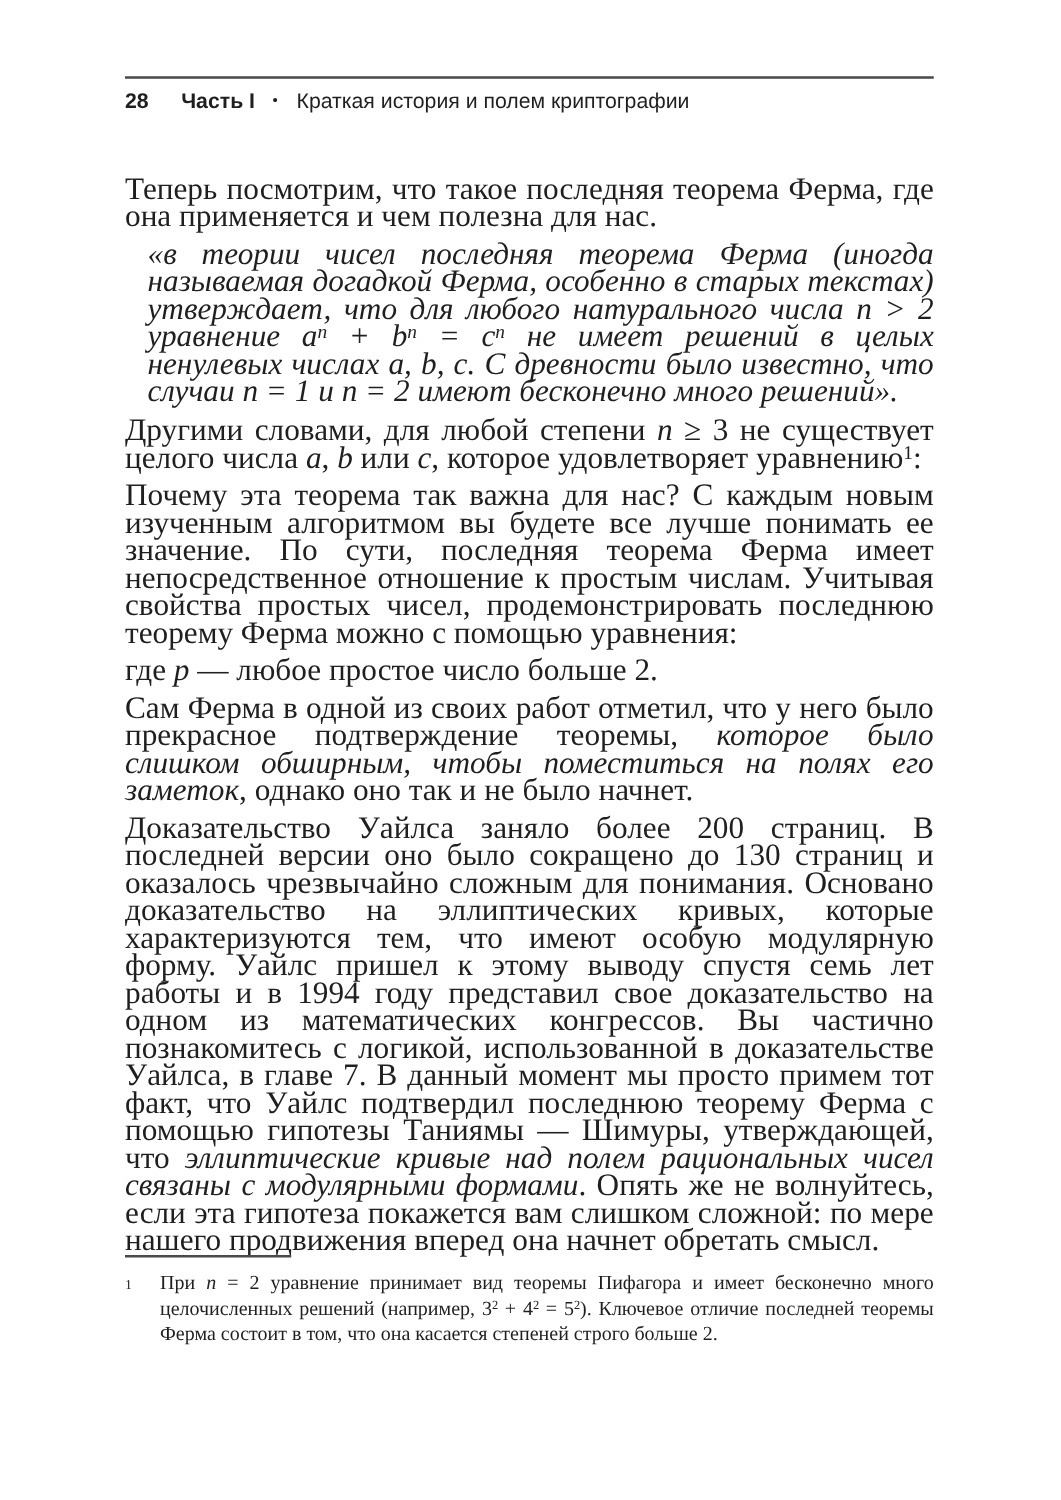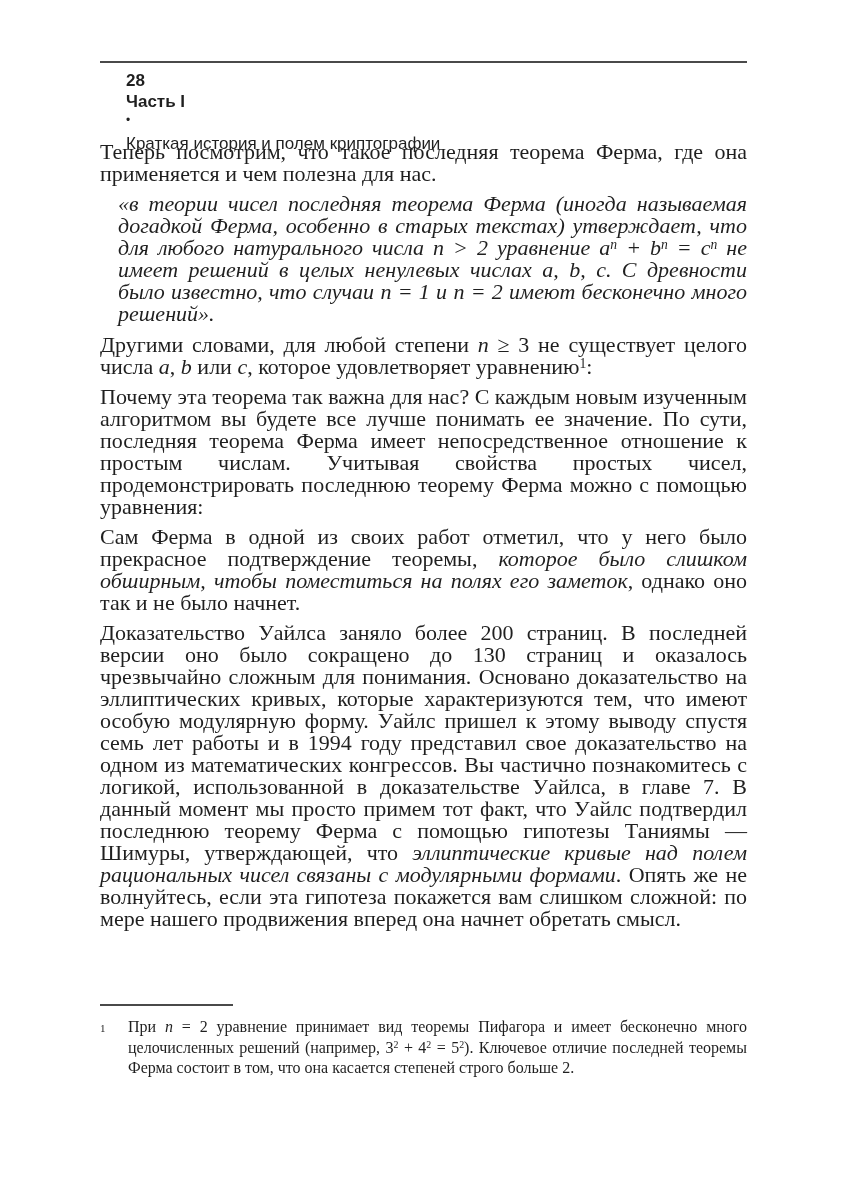--- a/index.html
+++ b/index.html
@@ -14,30 +14,30 @@
   }
   
   .top-rule{
     position:absolute;left:100px;top:61px;width:647px;height:2px;
     background:#4a4a4a;
   }
   .header-row{
     position:absolute;left:100px;top:70px;width:647px;
     font-family:"Liberation Sans","DejaVu Sans",sans-serif;
     font-size:17px;line-height:21px;
-    display:flex;align-items:baseline;white-space:nowrap;flex-direction:column;
+    display:flex;align-items:baseline;white-space:nowrap;
   }
   .hdr-num{font-weight:700;}
   .hdr-part{font-weight:700;margin-left:26px;}
   .hdr-sep{margin-left:14px;font-size:12px;position:relative;top:-2px;}
   .hdr-title{margin-left:15px;}
   
   main{
     position:absolute;left:100px;top:141px;width:647px;
-    font-size:22px;line-height:22px;
+    font-size:25px;line-height:22px;
     text-align:justify;
     font-family:Liberation Serif, serif;
   }
   main p{margin:0 0 8px;}
   .quote{
     padding-left:18px;
     font-style:italic;
     margin-bottom:9px;
   }
   .eq{
@@ -67,20 +67,21 @@
     <span class="hdr-part">Часть I</span>
     <span class="hdr-sep">•</span>
     <span class="hdr-title">Краткая история и полем криптографии</span>
   </div>
 
   <main>
     <p><span>Теперь посмотрим, что такое последняя теорема Ферма, где она применяется и чем полезна для нас.</span></p>
     <p class="quote"><span>«в теории чисел последняя теорема Ферма (иногда называемая догадкой Фер­ма, особенно в старых текстах) утверждает, что для любого натурального числа n &gt; 2 уравнение a</span><span class="sup">n</span><span> + b</span><span class="sup">n</span><span> = c</span><span class="sup">n</span><span> не имеет решений в целых ненулевых числах a, b, c. С древности было известно, что случаи n = 1 и n = 2 имеют бесконечно много решений».</span></p>
     <p><span>Другими словами, для любой степени </span><span class="it">n</span><span> ≥ 3 не существует целого числа </span><span class="it">a</span><span>, </span><span class="it">b</span><span> или </span><span class="it">c</span><span>, которое удовлетворяет уравнению</span><span class="sup">1</span><span>:</span></p>
     <p><span>Почему эта теорема так важна для нас? С каждым новым изученным алгорит­мом вы будете все лучше понимать ее значение. По сути, последняя теорема Ферма имеет непосредственное отношение к простым числам. Учитывая свой­ства простых чисел, продемонстрировать последнюю теорему Ферма можно с помощью уравнения:</span></p>
+    <p><span>где </span><span class="it">p</span><span> — любое простое число больше 2.</span></p>
     <p><span>Сам Ферма в одной из своих работ отметил, что у него было прекрасное под­тверждение теоремы, </span><span class="it">которое было слишком обширным, чтобы поместиться на полях его заметок</span><span>, однако оно так и не было начнет.</span></p>
     <p><span>Доказательство Уайлса заняло более 200 страниц. В последней версии оно было сокращено до 130 страниц и оказалось чрезвычайно сложным для понимания. Основано доказательство на эллиптических кривых, которые характеризуют­ся тем, что имеют особую модулярную форму. Уайлс пришел к этому выводу спустя семь лет работы и в 1994 году представил свое доказательство на одном из математических конгрессов. Вы частично познакомитесь с логикой, ис­пользованной в доказательстве Уайлса, в главе 7. В данный момент мы просто примем тот факт, что Уайлс подтвердил последнюю теорему Ферма с помощью гипотезы Таниямы — Шимуры, утверждающей, что </span><span class="it">эллиптические кривые над полем рациональных чисел связаны с модулярными формами</span><span>. Опять же не вол­нуйтесь, если эта гипотеза покажется вам слишком сложной: по мере нашего продвижения вперед она начнет обретать смысл.</span></p>
   </main>
 
   <div class="footnote">
     <div class="fn-rule"></div>
     <div class="fn-row">
       <span class="fn-marker">1</span>
       <span class="fn-text"><span>При </span><span class="it">n</span><span> = 2 уравнение принимает вид теоремы Пифагора и имеет бесконечно много целочисленных решений (например, 3</span><span class="sup">2</span><span> + 4</span><span class="sup">2</span><span> = 5</span><span class="sup">2</span><span>). Ключевое отличие последней тео­ремы Ферма состоит в том, что она касается степеней строго больше 2.</span></span>
     </div>

